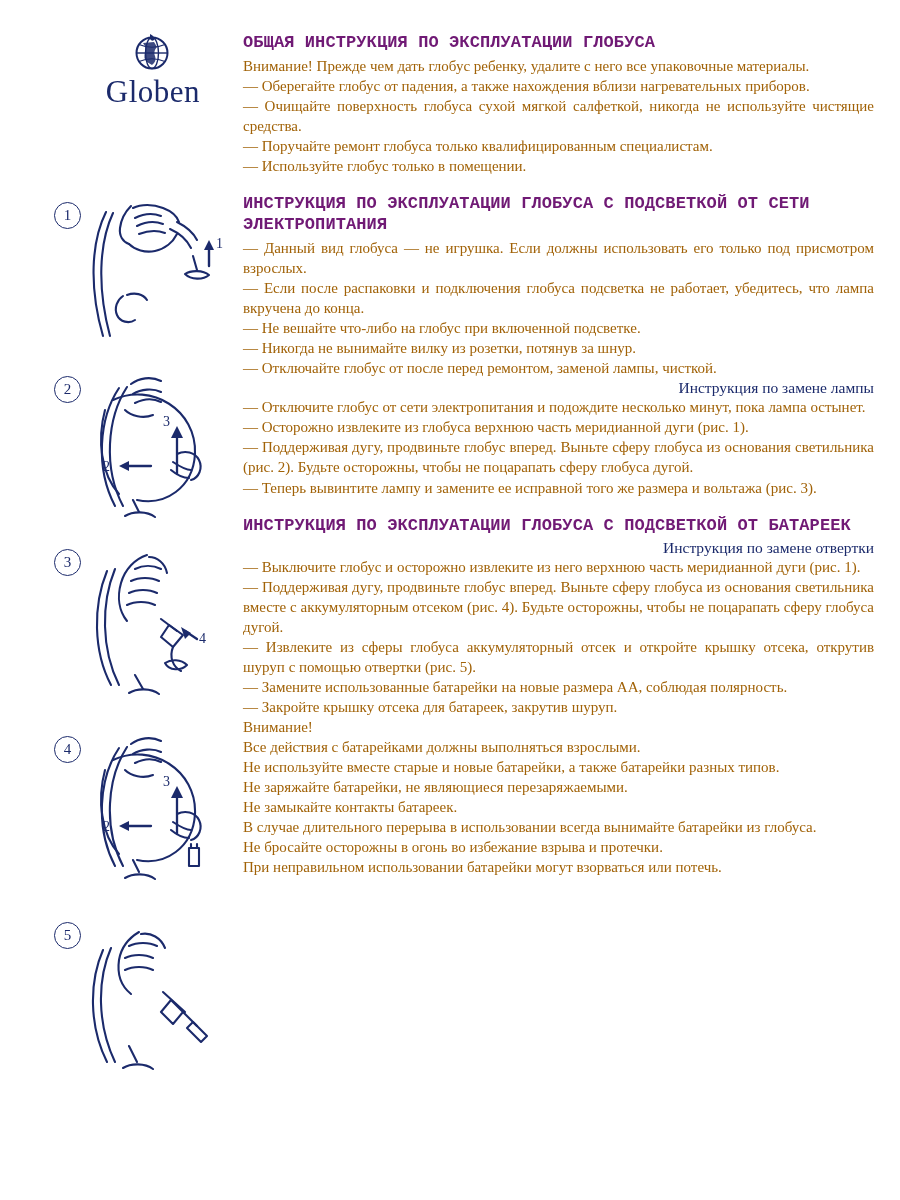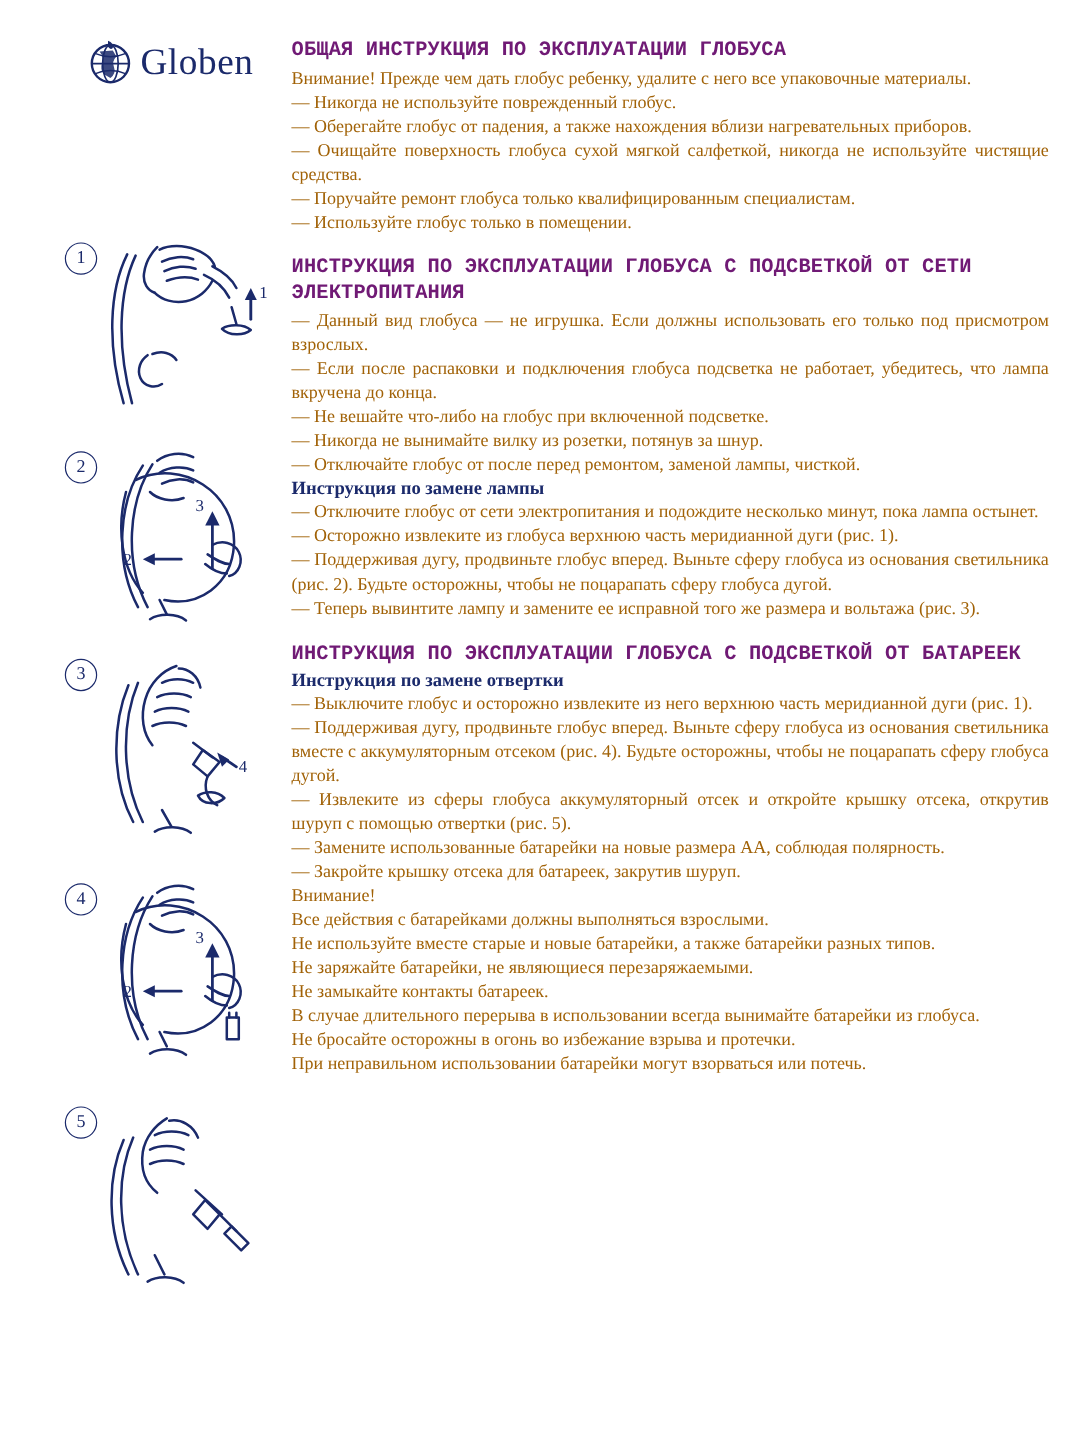--- a/index.html
+++ b/index.html
@@ -31,20 +31,21 @@
     flex: 1 1 auto;
     padding-left: 10px;
     padding-top: 14px;
   }
 
   
   .logo {
     display: flex;
     align-items: center;
     margin: 12px 0 0 42px;
+    flex-direction: column;
   }
   .logo-mark {
     width: 44px;
     height: 44px;
     flex: 0 0 44px;
   }
   .logo-text {
     font-family: "Liberation Serif", serif;
     font-size: 31px;
     color: #1b2a6b;
@@ -86,24 +87,25 @@
     font-size: 17px;
     line-height: 1.24;
     margin: 0 0 3px 0;
     color: #701a75;
     text-transform: uppercase;
     letter-spacing: 0.1px;
   }
   h2.section.spaced { margin-top: 17px; }
   h3.subsection {
     font-family: "Liberation Serif", serif;
-    font-weight: bold;
+    font-weight: normal;
     font-size: 15.5px;
     margin: 1px 0 0 0;
     color: #1b2a6b;
+    text-align: right;
   }
   p.para {
     font-size: 15px;
     line-height: 1.335;
     margin: 0;
     text-align: justify;
     text-justify: inter-word;
     color: #a16207;
     hyphens: manual;
   }
@@ -294,21 +296,20 @@
       </div>
     </div>
 
   </div>
 
   <div class="right-col">
 
     <div class="block">
       <h2 class="section">ОБЩАЯ ИНСТРУКЦИЯ ПО ЭКСПЛУАТАЦИИ ГЛОБУСА</h2>
       <p class="para">Внимание! Прежде чем дать глобус ребенку, удалите с него все упаковочные материалы.</p>
-      <p class="para">— Никогда не используйте поврежденный глобус.</p>
       <p class="para">— Оберегайте глобус от падения, а также нахождения вблизи нагревательных приборов.</p>
       <p class="para">— Очищайте поверхность глобуса сухой мягкой салфеткой, никогда не используйте чистящие средства.</p>
       <p class="para">— Поручайте ремонт глобуса только квалифицированным специалистам.</p>
       <p class="para">— Используйте глобус только в помещении.</p>
     </div>
 
     <div class="block">
       <h2 class="section spaced">ИНСТРУКЦИЯ ПО ЭКСПЛУАТАЦИИ ГЛОБУСА С ПОДСВЕТКОЙ ОТ СЕТИ ЭЛЕКТРОПИТАНИЯ</h2>
       <p class="para">— Данный вид глобуса — не игрушка. Если должны использовать его только под присмотром взрослых.</p>
       <p class="para">— Если после распаковки и подключения глобуса подсветка не работает, убедитесь, что лампа вкручена до конца.</p>

